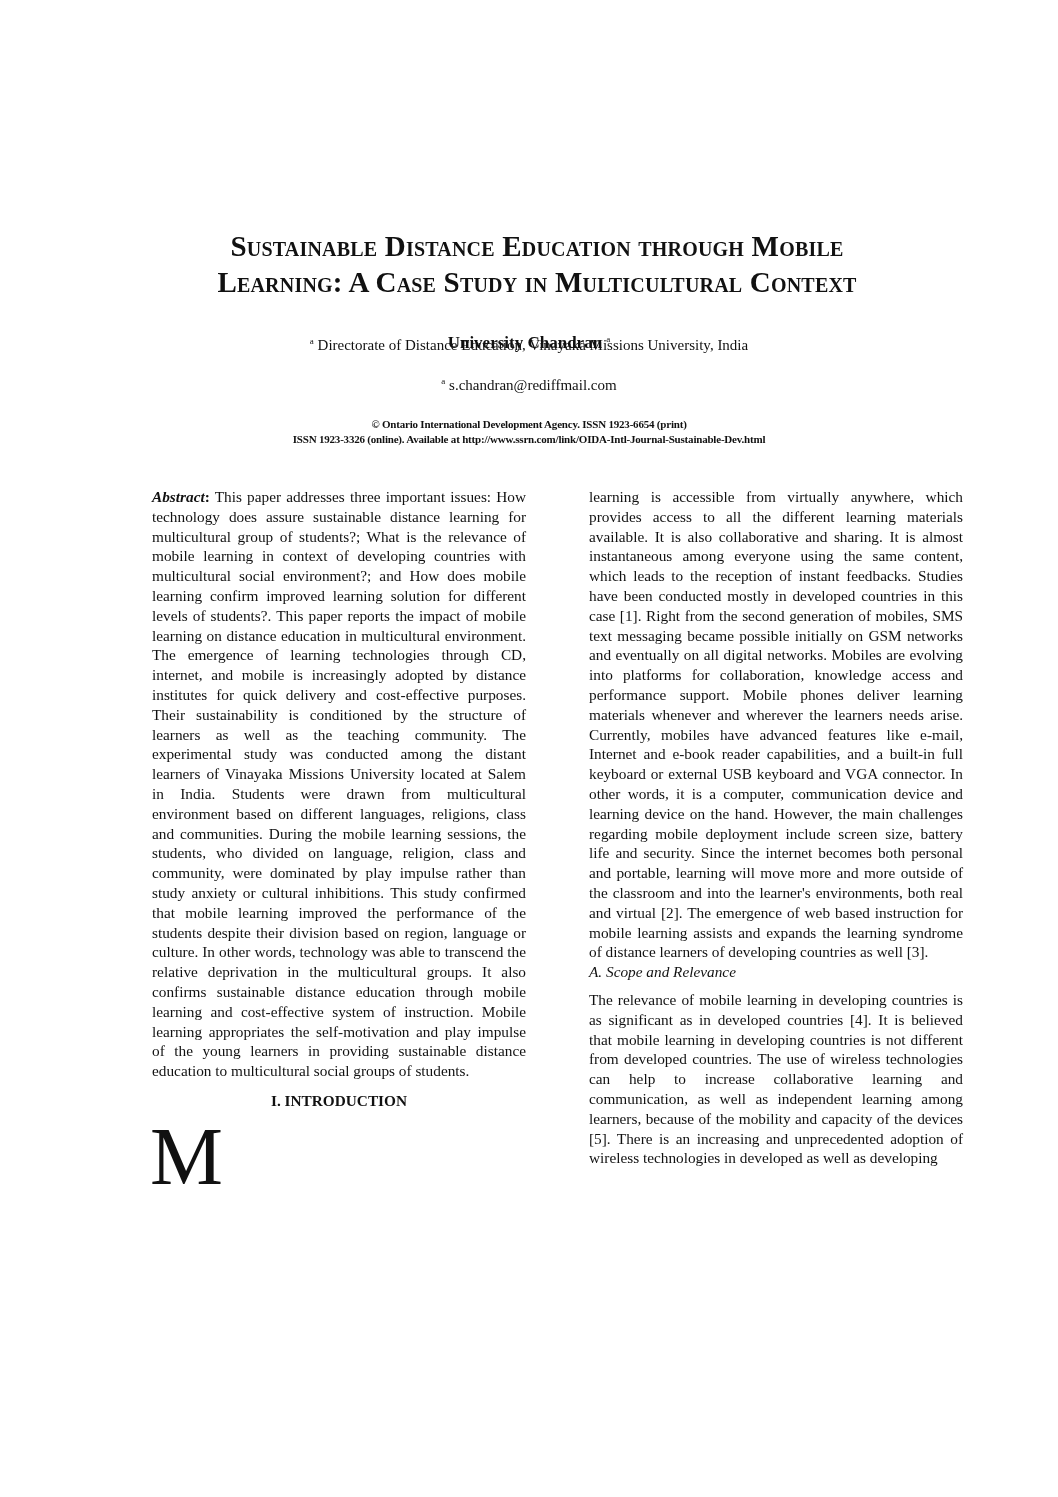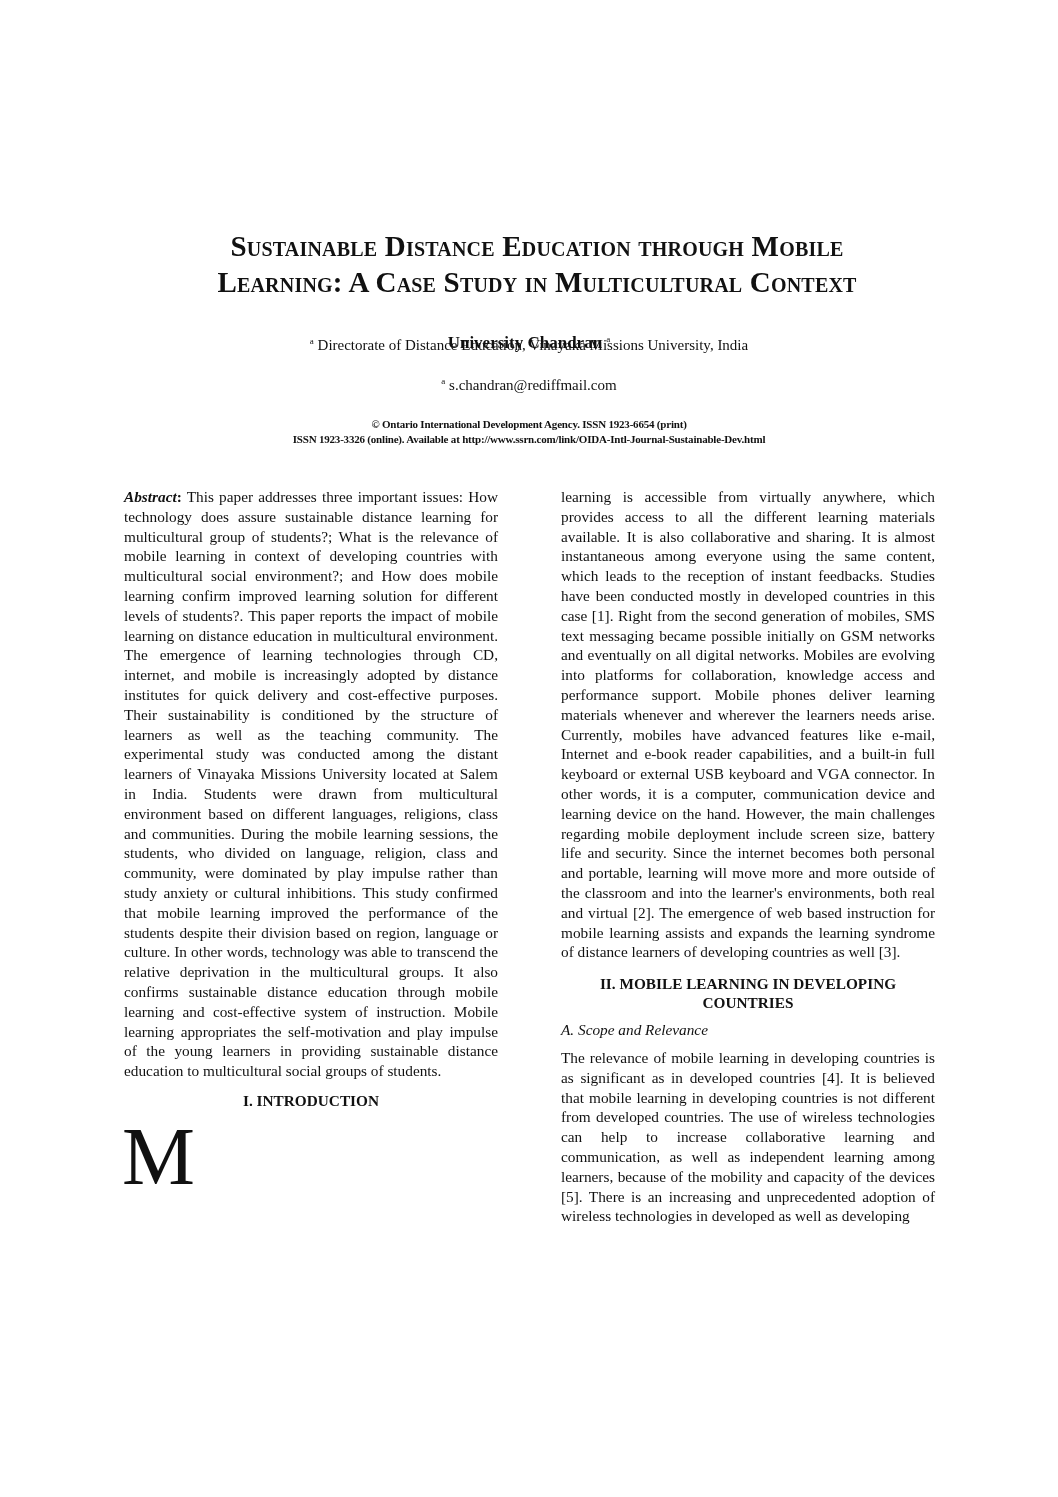--- a/index.html
+++ b/index.html
@@ -10,21 +10,21 @@
   .title div { white-space: nowrap; }
   .author { position: absolute; left: 0; width: 1058px; top: 333px; text-align: center;
             font-weight: bold; font-size: 17px; }
   .author sup, .affil sup { font-size: 9px; vertical-align: 6px; font-weight: normal; }
   .affil { position: absolute; left: 0; width: 1058px; text-align: center; font-size: 15px; }
   .affil.a1 { top: 336px; }
   .affil.a2 { top: 376px; }
   .copy { position: absolute; left: 0; width: 1058px; text-align: center; font-size: 11px; font-weight: bold; letter-spacing: -0.2px;}
   .copy.c1 { top: 418px; }
   .copy.c2 { top: 433px; }
-  .col { position: absolute; top: 487px; font-size: 15.3px; line-height: 19.8px; text-align: justify; }
+  .col { position: absolute; top: 487px; font-size: 15.3px; line-height: 19.8px; text-align: justify; margin-left: 28px; }
   .col.left { left: 124px; width: 374px; }
   .col.right { left: 561px; width: 374px; }
   .col p { margin: 0; }
   .lbl { font-weight: bold; font-style: italic; }
   .kw { margin-top: 19px !important; }
   .sec { text-align: center; font-weight: bold; font-size: 15.3px; margin: 10px 0 8px 0; font-family: Liberation Serif, serif; }
   .sec2 { text-align: center; font-weight: bold; font-size: 15.3px; line-height: 19px; margin: 12px 0 8px 0; }
   .subsec { font-style: italic; margin: 0 0 8px 0; }
   .dropcap { float: left; font-size: 82px; line-height: 64px; height: 62px; margin: 6px 6px 0 -2px; font-weight: normal; }
   .intro-first { text-align: justify; }
@@ -56,16 +56,15 @@
 <div class="copy c2">ISSN 1923-3326 (online). Available at http://www.ssrn.com/link/OIDA-Intl-Journal-Sustainable-Dev.html</div>
 
 <div class="col left">
   <p><span class="lbl">Abstract</span><b>:</b><span> This paper addresses three important issues: How technology does assure sustainable distance learning for multicultural group of students?; What is the relevance of mobile learning in context of developing countries with multicultural social environment?; and How does mobile learning confirm improved learning solution for different levels of students?. This paper reports the impact of mobile learning on distance education in multicultural environment. The emergence of learning technologies through CD, internet, and mobile is increasingly adopted by distance institutes for quick delivery and cost-effective purposes. Their sustainability is conditioned by the structure of learners as well as the teaching community. The experimental study was conducted among the distant learners of Vinayaka Missions University located at Salem in India. Students were drawn from multicultural environment based on different languages, religions, class and communities. During the mobile learning sessions, the students, who divided on language, religion, class and community, were dominated by play impulse rather than study anxiety or cultural inhibitions. This study confirmed that mobile learning improved the performance of the students despite their division based on region, language or culture. In other words, technology was able to transcend the relative deprivation in the multicultural groups. It also confirms sustainable distance education through mobile learning and cost-effective system of instruction. Mobile learning appropriates the self-motivation and play impulse of the young learners in providing sustainable distance education to multicultural social groups of students.</span></p>
   <div class="sec">I. INTRODUCTION</div>
   <p class="intro-first"><span class="dropcap">M</span></p>
 </div>
 
 <div class="col right">
   <p>learning is accessible from virtually anywhere, which provides access to all the different learning materials available. It is also collaborative and sharing. It is almost instantaneous among everyone using the same content, which leads to the reception of instant feedbacks. Studies have been conducted mostly in developed countries in this case [1]. Right from the second generation of mobiles, SMS text messaging became possible initially on GSM networks and eventually on all digital networks. Mobiles are evolving into platforms for collaboration, knowledge access and performance support. Mobile phones deliver learning materials whenever and wherever the learners needs arise. Currently, mobiles have advanced features like e-mail, Internet and e-book reader capabilities, and a built-in full keyboard or external USB keyboard and VGA connector. In other words, it is a computer, communication device and learning device on the hand. However, the main challenges regarding mobile deployment include screen size, battery life and security. Since the internet becomes both personal and portable, learning will move more and more outside of the classroom and into the learner's environments, both real and virtual [2]. The emergence of web based instruction for mobile learning assists and expands the learning syndrome of distance learners of developing countries as well [3].</p>
-  <div class="sec2">II. MOBILE LEARNING IN DEVELOPING COUNTRIES</div>
   <div class="subsec">A. Scope and Relevance</div>
   <p>The relevance of mobile learning in developing countries is as significant as in developed countries [4]. It is believed that mobile learning in developing countries is not different from developed countries. The use of wireless technologies can help to increase collaborative learning and communication, as well as independent learning among learners, because of the mobility and capacity of the devices [5]. There is an increasing and unprecedented adoption of wireless technologies in developed as well as developing</p>
 </div>
 
 </body></html>

